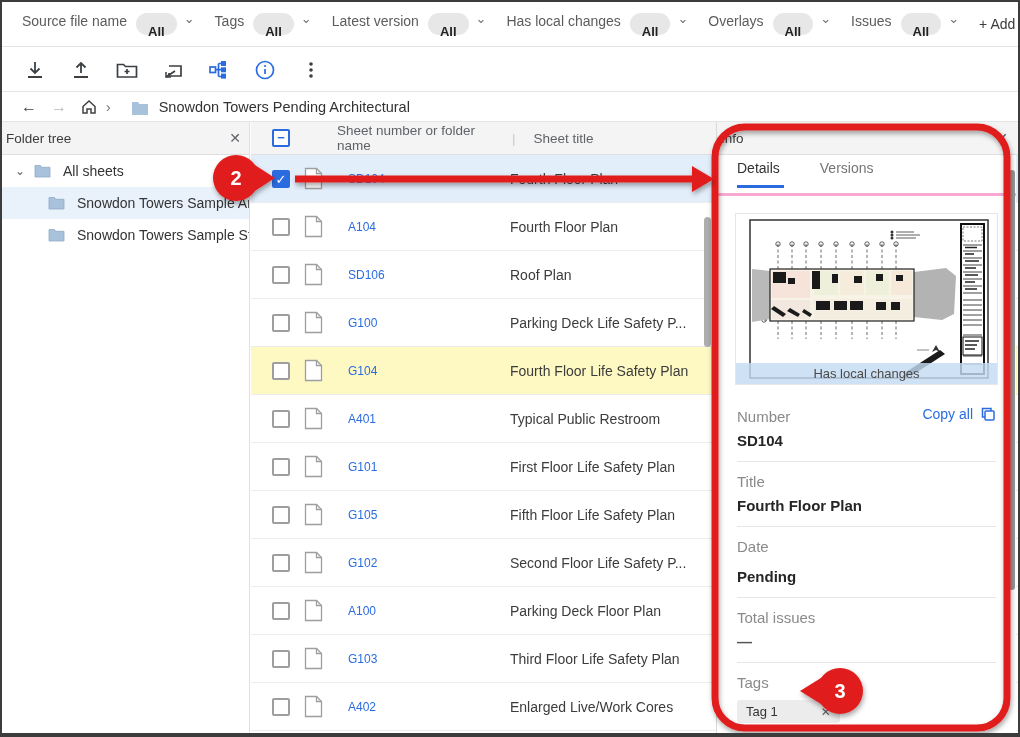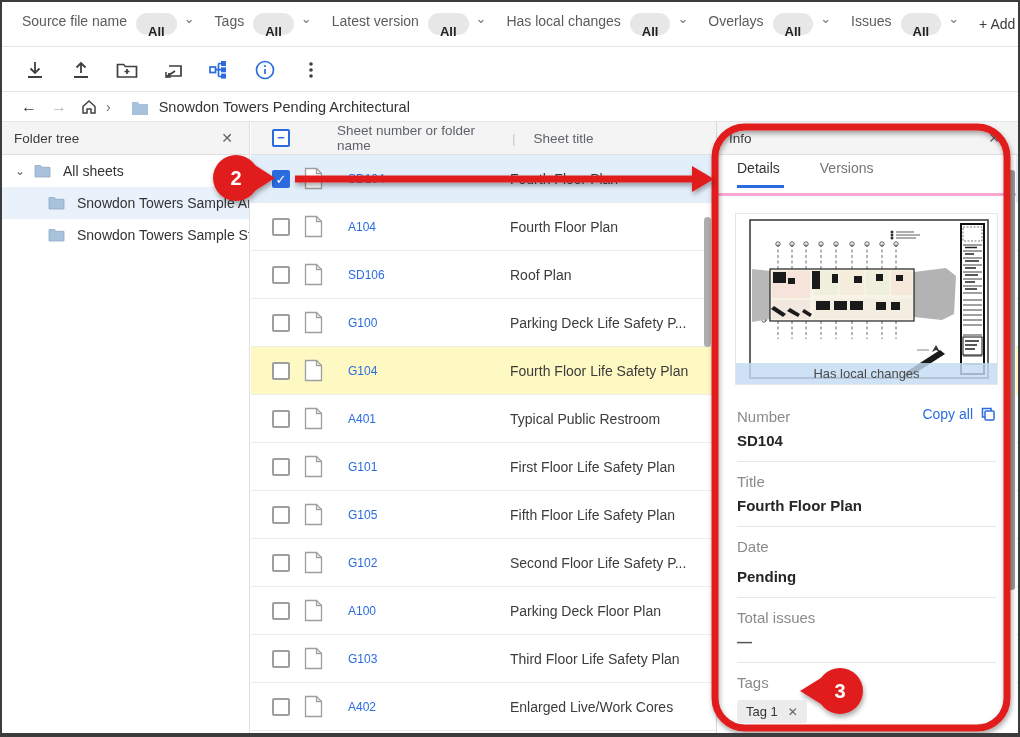--- a/index.html
+++ b/index.html
@@ -23,21 +23,21 @@
   .breadcrumb { position:absolute; top:91px; left:0; right:0; height:29px; display:flex; align-items:center; padding-left:12px; border-bottom:1px solid #e4e4e4; background:#fff; }
   .bc-btn { width:30px; text-align:center; font-size:16px; color:#424242; cursor:pointer; }
   .bc-btn.disabled { color:#bdbdbd; }
   .bc-home { width:30px; display:flex; justify-content:center; cursor:pointer; }
   .bc-sep { color:#757575; font-size:14px; margin:0 6px 0 2px; }
   .bc-folder { margin:0 10px 0 14px; display:flex; }
   .bc-text { font-size:14.5px; color:#333; }
 
   
   .main { position:absolute; top:120px; left:0; right:0; bottom:0; overflow:hidden; }
-  .panel-header { height:33px; background:#f4f4f4; border-bottom:1px solid #e0e0e0; display:flex; align-items:center; justify-content:space-between; padding:0 12px; }
+  .panel-header { height:33px; background:#f4f4f4; border-bottom:1px solid #e0e0e0; display:flex; align-items:center; justify-content:space-between; padding:0 4px; }
   .panel-title { font-size:13.5px; color:#3c3c3c; }
   .close-x { color:#5f6368; font-size:14px; cursor:pointer; padding:2px 4px; }
 
   
   .folder-panel { position:absolute; left:0; top:0; bottom:0; width:248px; border-right:1px solid #e0e0e0; background:#fff; }
   .tree-item { height:32px; display:flex; align-items:center; font-size:14px; color:#333; cursor:pointer; white-space:nowrap; overflow:hidden; }
   .tree-item.selected { background:#e9f1fb; }
   .tree-chevron { width:16px; text-align:center; color:#5f6368; font-size:12px; margin-left:10px; }
   .tree-indent { width:40px; flex:none; }
   .tree-folder { margin:0 12px 0 6px; flex:none; display:flex; }
@@ -71,21 +71,21 @@
   .info-tab.active { color:#333; }
   .info-tab.active::after { content:""; position:absolute; left:0; right:0; bottom:0; height:3px; background:#2a6ce0; }
   .thumb-wrap { margin:17px 18px 12px 18px; position:relative; height:172px; border:1px solid #e6e6e6; background:#fff; overflow:hidden; }
   .thumb-caption { position:absolute; left:0; right:0; bottom:0; height:21px; background:rgba(196,219,241,0.82); font-size:13px; color:#4a4a4a; text-align:center; line-height:21px; }
   .field { margin:0 20px; padding:11px 0 12px 0; border-bottom:1px solid #e6e6e6; position:relative; }
   .field-label { font-size:15px; color:#8a8a8a; margin-bottom:7px; }
   .field-value { font-size:15px; font-weight:700; color:#262626; }
   .field-value.dim { color:#555; }
   .copy-all { position:absolute; right:0; top:9px; display:flex; align-items:center; color:#2a6ce0; font-size:14px; cursor:pointer; }
   .copy-all svg { margin-left:7px; }
-  .tag-chip { display:inline-flex; align-items:center; background:#ececec; border-radius:3px; padding:4px 9px; font-size:13px; color:#333; margin:2px 0 10px 0; }
+  .tag-chip { display:inline-flex; align-items:center; background:#ececec; border-radius:3px; padding:4px 9px; font-size:13px; color:#333; margin:2px 0 10px 0;gap:33px; }
   .tag-x { margin-left:10px; color:#616161; font-size:12px; cursor:pointer; }
   .add-tags { font-size:14.5px; color:#2a6ce0; cursor:pointer; padding-bottom:2px; }
 
   
   #anno { position:absolute; left:0; top:0; width:1020px; height:737px; pointer-events:none; z-index:50; }
 </style>
 </head>
 <body>
 
 <div id="window">

